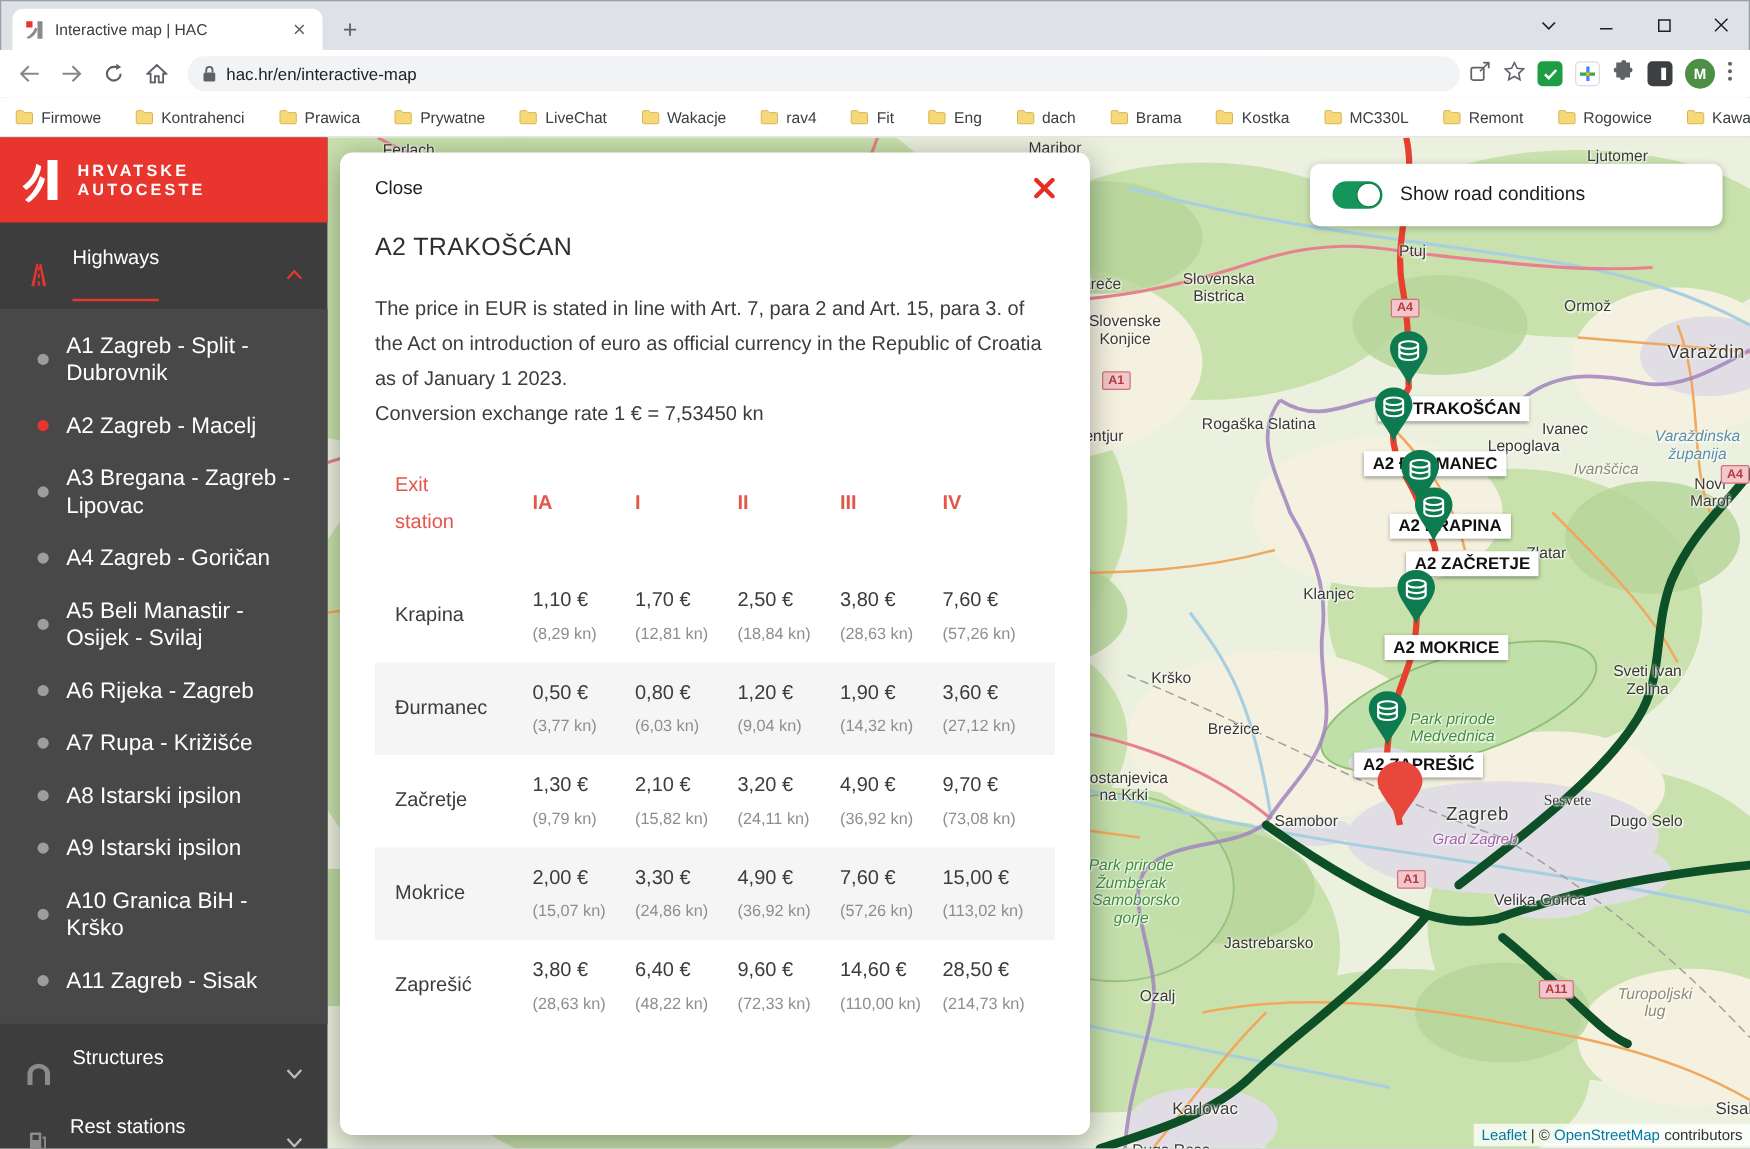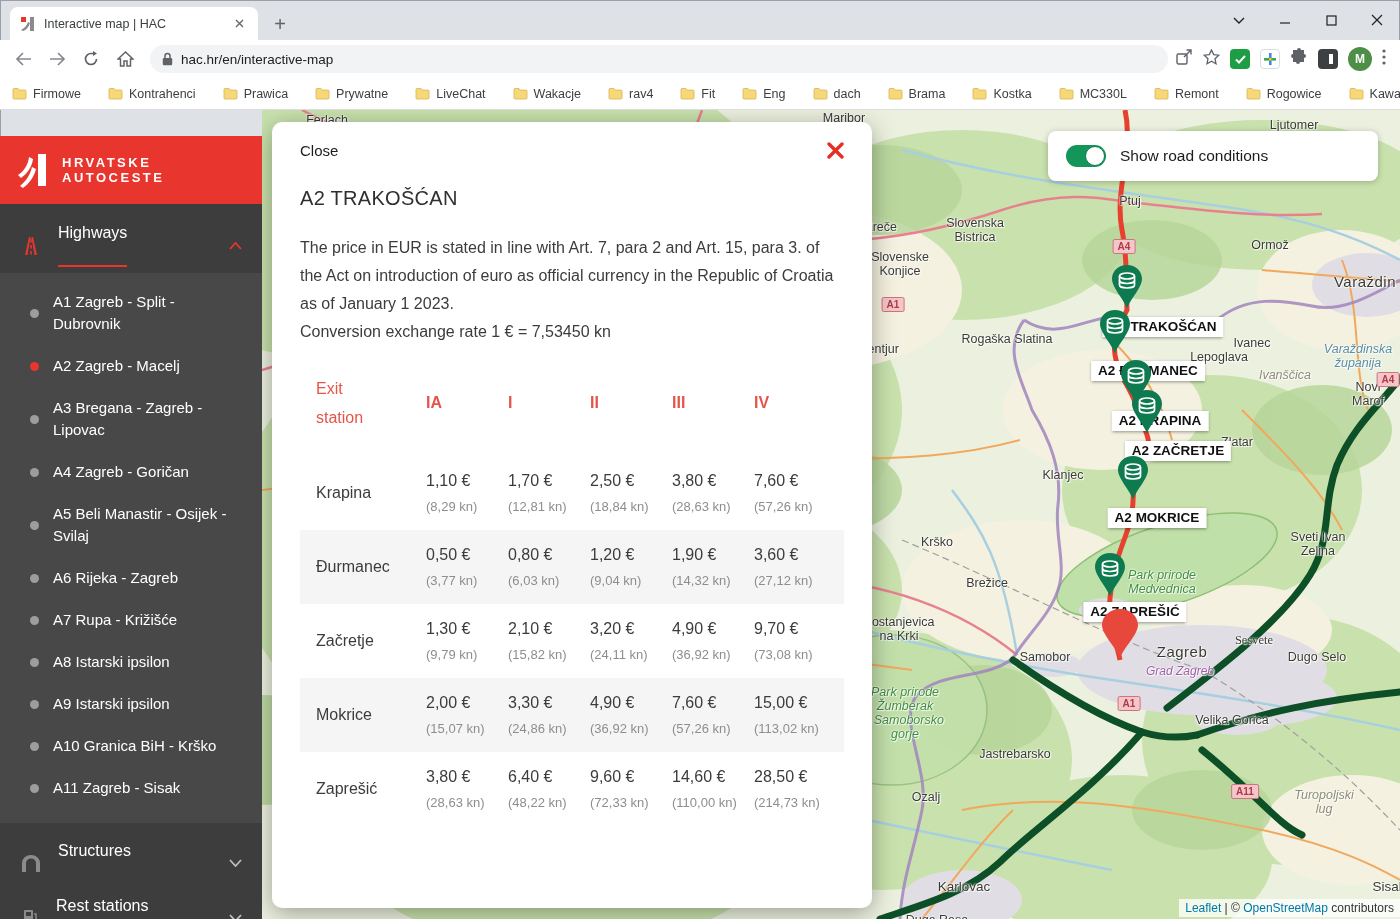--- a/index.html
+++ b/index.html
@@ -25,29 +25,29 @@
   .ext-box { width:20px; height:20px; border-radius:4px; display:flex; align-items:center; justify-content:center; }
   .avatar { width:24px; height:24px; border-radius:50%; background:#4d8f45; color:#fff; font-size:12px; font-weight:bold; display:flex; align-items:center; justify-content:center; }
 
   .bookmarksbar { height:32px; background:#fff; border-bottom:1px solid #dadce0; display:flex; align-items:center; padding:0 12px; gap:27px; }
   .bm { display:flex; align-items:center; gap:6px; font-size:12.5px; color:#3c4043; white-space:nowrap; }
 
   
   .content { display:flex; height:809px; position:relative; }
 
   
-  .sidebar { width:262px; background:#3d3d3d; color:#fff; flex-shrink:0; display:flex; flex-direction:column; z-index:30;margin-top:26px; }
+  .sidebar { width:262px; background:#3d3d3d; color:#fff; flex-shrink:0; display:flex; flex-direction:column; z-index:30; }
   .logo { height:68px; background:#e8352e; display:flex; align-items:center; padding-left:16px; gap:12px; flex-shrink:0; }
   .logo-txt { font-size:13px; font-weight:bold; letter-spacing:2.5px; line-height:15px; }
   .section-row { height:55px; display:flex; align-items:center; padding:0 20px; gap:16px; flex-shrink:0; cursor:pointer; }
   .section-row .lbl { font-size:16px; padding-bottom:23px; }
   .section-row.active .lbl { border-bottom:2px solid #e8352e; }
   .chev { margin-left:auto; }
   .hw-list { background:#484848; padding:8px 0 14px 0; }
-  .hw-item { display:flex; align-items:center; padding:10px 17px 10px 30px; gap:14px; font-size:15px; line-height:22px; cursor:pointer; }
+  .hw-item { display:flex; align-items:center; padding:10px 17px 10px 30px; gap:14px; font-size:18px; line-height:22px; cursor:pointer; }
   .dot { width:9px; height:9px; border-radius:50%; background:#9d9d9d; flex-shrink:0; }
   .dot.red { background:#e8352e; }
   .side-div { height:7px; background:#2a2a2a; }
   .sections-bottom { padding-top:12px; }
 
   
   .map { flex:1; position:relative; overflow:hidden; background:#ecf1df; }
   .map svg.base { position:absolute; left:0; top:0; }
   .map-label { position:absolute; transform:translateX(-50%); font-size:12.5px; color:#3a3a33; white-space:pre-line; text-align:center; line-height:14px;
                text-shadow:0 0 2px #fff,0 0 2px #fff,1px 1px 1px rgba(255,255,255,.9); pointer-events:none; }

